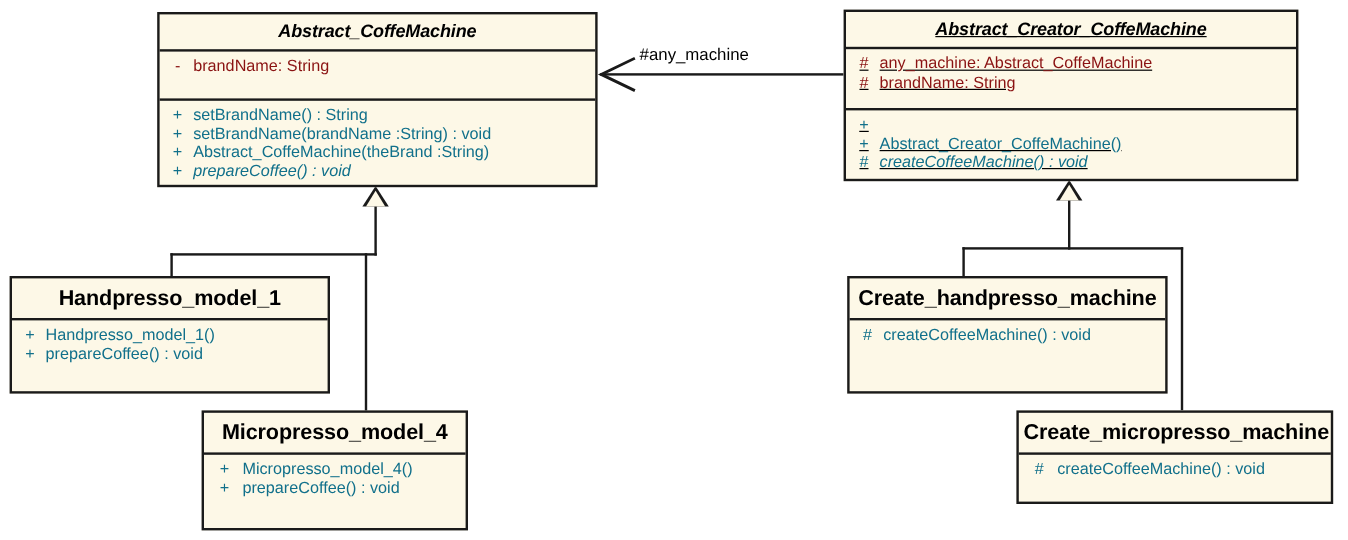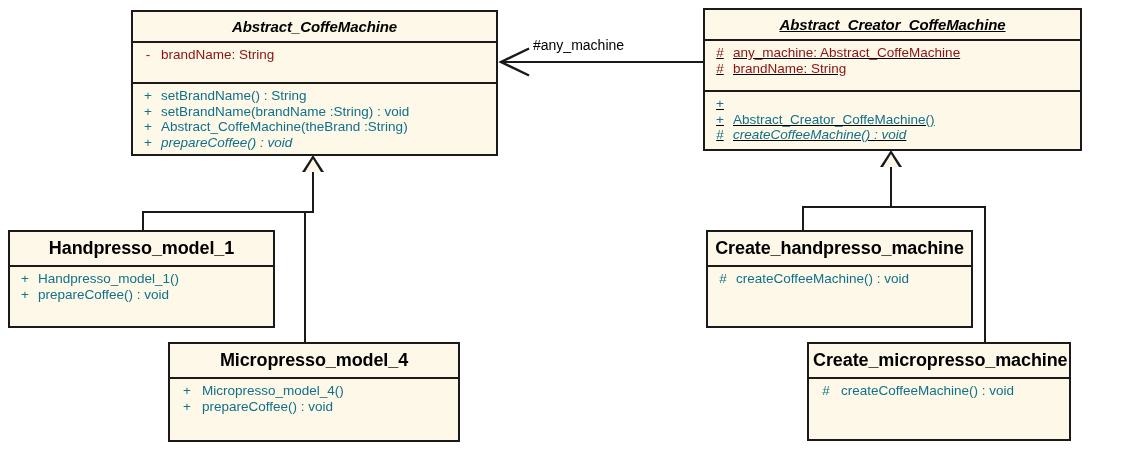--- a/index.html
+++ b/index.html
@@ -199,21 +199,21 @@
         <span class="vis">+</span>
         <span class="member">Handpresso_model_1()</span>
       </div>
       <div class="uml-row op-row">
         <span class="vis">+</span>
         <span class="member">prepareCoffee() : void</span>
       </div>
     </div>
   </div>
 
-  <div class="uml-class" style="left:168px; top:342px; width:292px; height:100px;">
+  <div class="uml-class" style="left:168px; top:342px; width:222px; height:100px;">
     <div class="uml-title">Micropresso_model_4</div>
     <div class="uml-sep"></div>
     <div class="uml-compartment grow">
       <div class="uml-row op-row">
         <span class="vis pad-wide">+</span>
         <span class="member">Micropresso_model_4()</span>
       </div>
       <div class="uml-row op-row">
         <span class="vis pad-wide">+</span>
         <span class="member">prepareCoffee() : void</span>
@@ -225,21 +225,21 @@
     <div class="uml-title">Create_handpresso_machine</div>
     <div class="uml-sep"></div>
     <div class="uml-compartment grow">
       <div class="uml-row op-row">
         <span class="vis">#</span>
         <span class="member">createCoffeeMachine() : void</span>
       </div>
     </div>
   </div>
 
-  <div class="uml-class" style="left:807px; top:342px; width:264px; height:99px;">
+  <div class="uml-class" style="left:847px; top:342px; width:264px; height:78px;">
     <div class="uml-title">Create_micropresso_machine</div>
     <div class="uml-sep"></div>
     <div class="uml-compartment grow">
       <div class="uml-row op-row">
         <span class="vis pad-wide">#</span>
         <span class="member">createCoffeeMachine() : void</span>
       </div>
     </div>
   </div>
 

